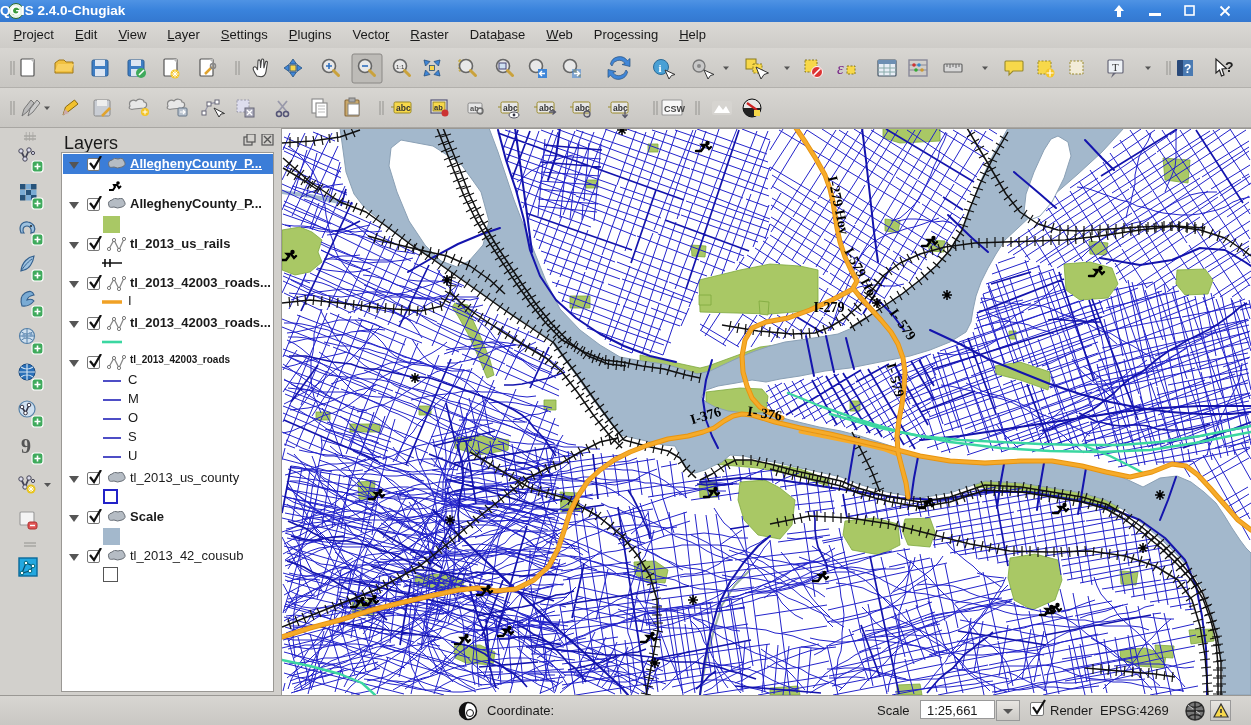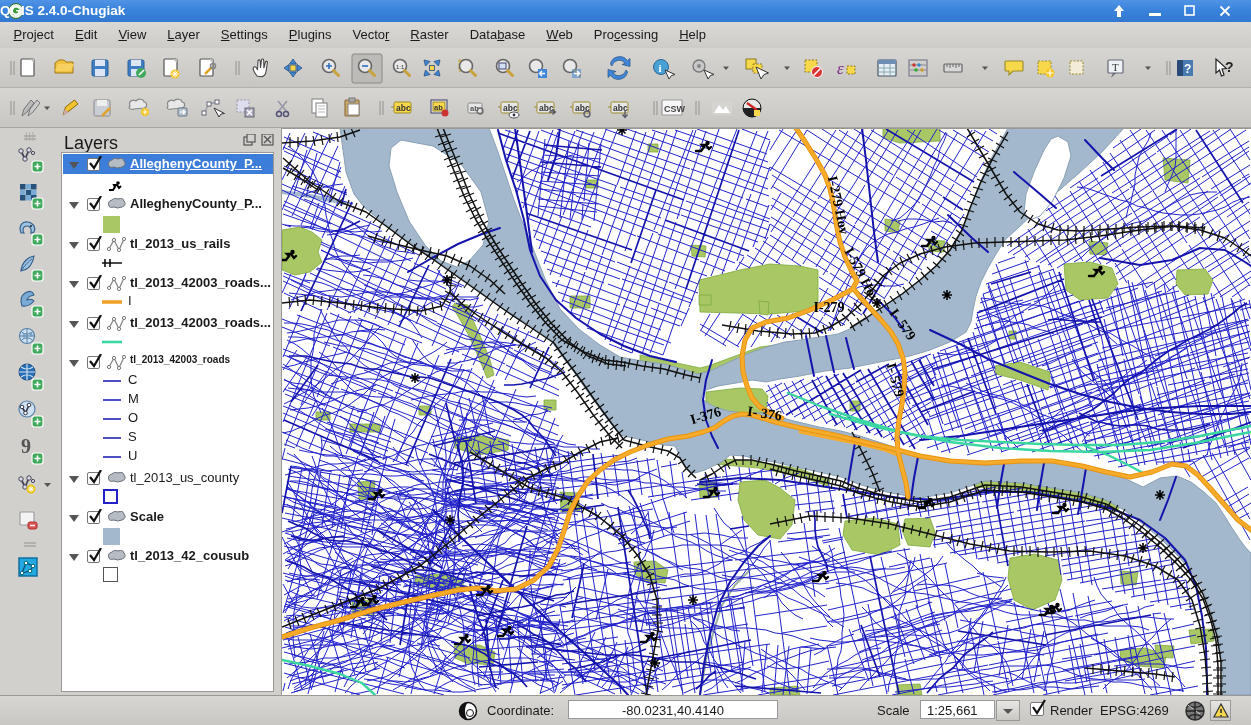--- a/index.html
+++ b/index.html
@@ -566,21 +566,21 @@
     <div style="position:absolute;left:130px;top:509px;font-size:13px;font-weight:bold;color:#1a1a1a;white-space:nowrap">Scale</div>
     <div style="position:absolute;left:103px;top:528px;width:17px;height:17px;background:#a3b8cc"></div>
     <span style="position:absolute;left:69px;top:554px;width:0;height:0;border-left:5px solid transparent;border-right:5px solid transparent;border-top:7px solid #555"></span>
     <span style="position:absolute;left:87px;top:550px;width:13px;height:13px;background:#fff;border:1px solid #777;border-radius:2px"></span>
     <svg style="position:absolute;left:87px;top:548px" width="16" height="15">
       <path d="M3 7 l4 5 7 -12" stroke="#111" stroke-width="2.2" fill="none"></path>
     </svg>
     <svg style="position:absolute;left:107px;top:550px" width="19" height="14">
       <path d="M2 8 q-2 -5 3 -6 q2 -3 6 -1 q5 -2 6 2 q3 4 -2 6 q-5 2 -8 0 q-5 1 -5 -1z" fill="#b5bcc4" stroke="#6a7078" stroke-width="1"></path>
     </svg>
-    <div style="position:absolute;left:130px;top:548px;font-size:13px;font-weight:bold;color:#1a1a1a;white-space:nowrap">tl_2013_42_cousub</div>
+    <div style="position:absolute;left:130px;top:548px;font-size:13px;font-weight:normal;color:#1a1a1a;white-space:nowrap">tl_2013_42_cousub</div>
     <div style="position:absolute;left:103px;top:567px;width:15px;height:15px;background:#fff;border:1px solid #555"></div>
     <div style="position:absolute;left:281px;top:128px;width:970px;height:567px;background:#fff;border-left:1px solid #9a9894;border-top:1px solid #9a9894"></div>
     <svg width="969" height="566" viewBox="282 129 969 566" style="position:absolute;left:282px;top:129px">
       <rect x="282" y="129" width="969" height="566" fill="#ffffff"></rect>
       <g stroke="#7da83e" stroke-width="0.8">
         <path d="M282 230 300 227 312 232 322 240 318 252 322 262 310 272 295 275 282 270Z" fill="#a9c865"></path>
         <path d="M455 303 468 305 472 318 482 340 490 360 494 375 487 378 478 356 468 334 458 316 452 307Z" fill="#a9c865"></path>
         <path d="M640 355 700 368 708 366 760 347 815 340 815 346 762 353 710 372 698 374 640 361Z" fill="#a9c865"></path>
         <path d="M706 392 740 388 762 389 768 396 766 412 748 415 720 413 706 403Z" fill="#a9c865"></path>
         <path d="M699 280 740 270 770 264 800 266 818 270 818 310 770 314 700 312Z" fill="#a9c865"></path>
@@ -817,21 +817,20 @@
         <path d="M-5 0H5M0 -5V5M-3.5 -3.5L3.5 3.5M-3.5 3.5L3.5 -3.5"></path>
       </g>
     </svg>
     <div style="position:absolute;left:0;top:695px;width:1251px;height:30px;background:linear-gradient(#d8d6d2,#c9c7c3);border-top:1px solid #9a9894;font-size:13px;color:#1a1a1a">
       <svg style="position:absolute;left:458px;top:5px" width="20" height="20">
         <circle cx="10" cy="10" r="8.5" fill="#fff" stroke="#111" stroke-width="1.5"></circle>
         <path d="M10 1.5 a8.5 8.5 0 0 0 0 17 c-4 -3 -4 -14 0 -17z" fill="#111"></path>
         <circle cx="12" cy="12" r="3.5" fill="#fff" stroke="#111"></circle>
       </svg>
       <div style="position:absolute;left:487px;top:7px">Coordinate:</div>
-      <div style="position:absolute;left:568px;top:4px;width:210px;height:19px;background:#fff;border:1px solid #999;text-align:center;line-height:19px">-80.0231,40.4140</div>
       <div style="position:absolute;left:877px;top:7px">Scale</div>
       <div style="position:absolute;left:920px;top:4px;width:75px;height:19px;background:#fff;border:1px solid #999;line-height:19px;padding-left:6px">1:25,661</div>
       <div style="position:absolute;left:996px;top:4px;width:24px;height:21px;background:linear-gradient(#e8e6e2,#cac8c4);border:1px solid #999"></div>
       <svg style="position:absolute;left:1002px;top:12px" width="12" height="8">
         <path d="M1 1 l5 5 5 -5z" fill="#555"></path>
       </svg>
       <div style="position:absolute;left:1030px;top:6px;width:14px;height:14px;background:#fff;border:1px solid #777;border-radius:2px"></div>
       <svg style="position:absolute;left:1030px;top:2px" width="18" height="18">
         <path d="M3 9 l4 6 8 -13" stroke="#111" stroke-width="2.2" fill="none"></path>
       </svg>

